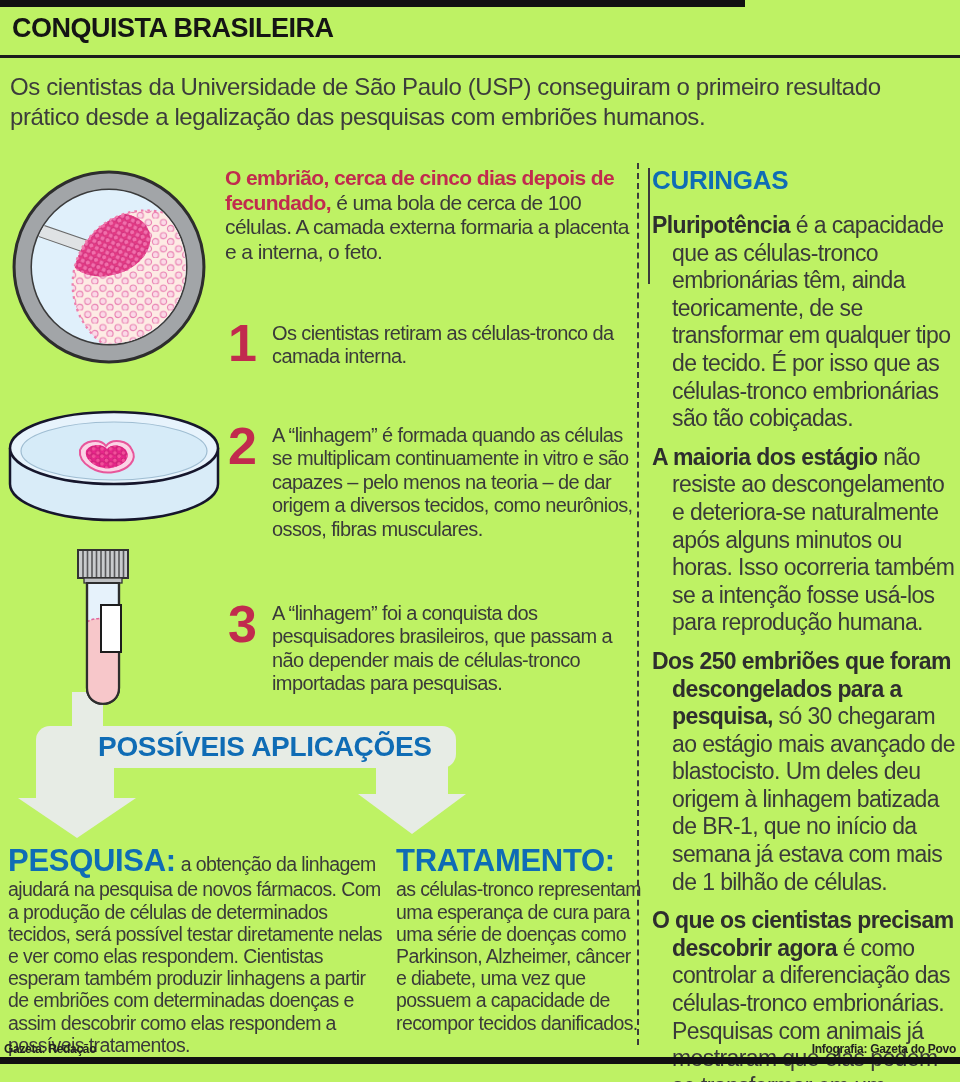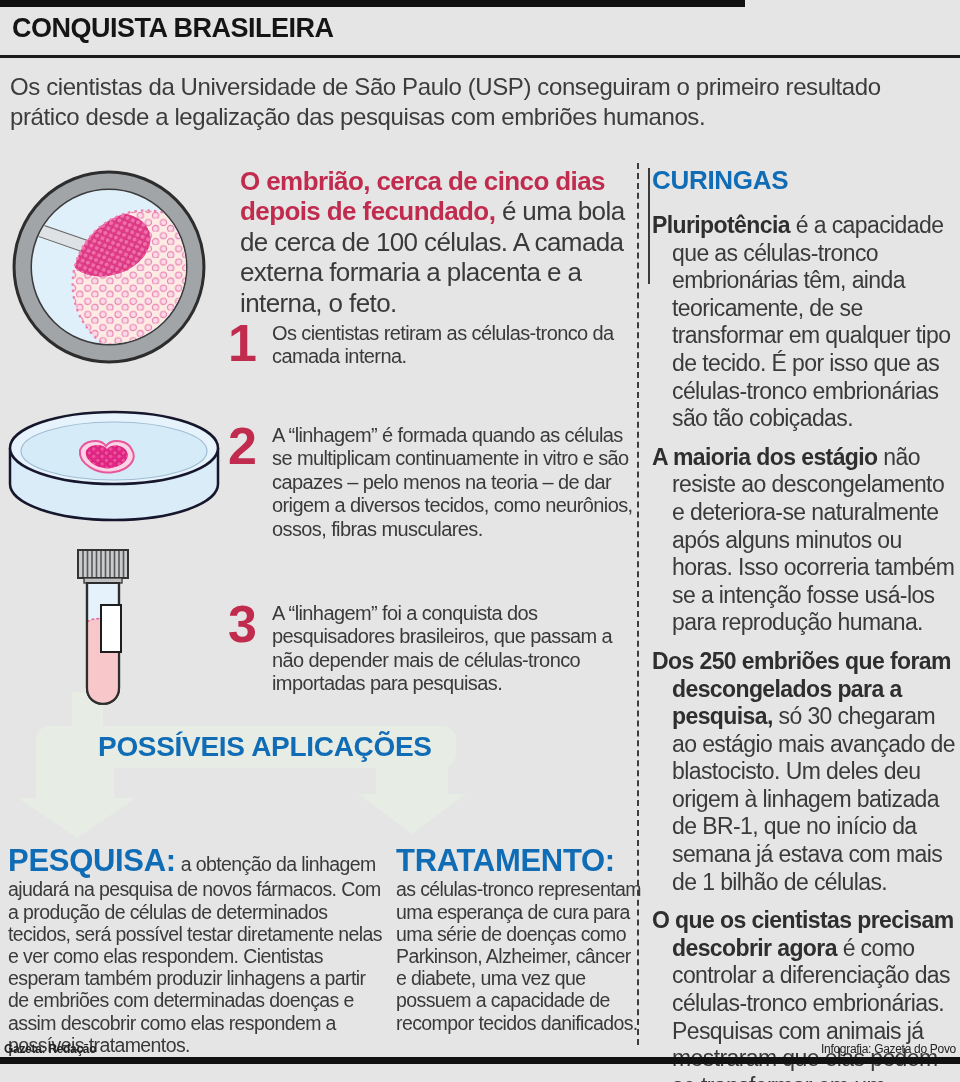--- a/index.html
+++ b/index.html
@@ -1,29 +1,29 @@
 <!DOCTYPE html>
 <html><head>
 <meta charset="utf-8">
 <style>
   * { margin:0; padding:0; box-sizing:border-box; }
   body { background:#fff; font-family:"Liberation Sans", sans-serif; }
-  #canvas { position:relative; width:960px; height:1082px; background:#e5e5e5; overflow:hidden; }
+  #canvas { position:relative; width:960px; height:1082px; background:#bef264; overflow:hidden; }
   .abs { position:absolute; }
 
   
   .topbar { left:0; top:0; width:745px; height:7px; background:#111; }
   .greenband { left:0; top:0; width:960px; height:55px; background:#e9efdc; z-index:-1; }
   .title { left:12px; top:13px; font-size:27px; font-weight:bold; letter-spacing:-0.5px; color:#151515; }
   .rule { left:0; top:55px; width:960px; height:3px; background:#1c1c1c; }
 
   .intro { left:10px; top:72px; width:930px; font-size:24px; line-height:1.25; letter-spacing:-0.4px; color:#3c3c3c; }
 
   
-  .embryo-par { left:240px; top:166px; width:415px; font-size:26px; line-height:1.17; letter-spacing:-0.6px; color:#3a3a3a; }
+  .embryo-par { left:225px; top:166px; width:415px; font-size:21px; line-height:1.17; letter-spacing:-0.6px; color:#3a3a3a; }
   .lead-red { color:#c12b4e; font-weight:bold; }
 
   .step-num { font-size:52px; font-weight:bold; color:#c12b4e; line-height:1; letter-spacing:-2px; }
   .step-text { width:368px; font-size:20px; line-height:1.17; letter-spacing:-0.6px; color:#3a3a3a; }
 
   .apps-title { left:98px; top:731px; font-size:28px; font-weight:bold; letter-spacing:-0.3px; color:#0f6cb5; }
 
   .col-par { font-size:19.5px; line-height:1.14; letter-spacing:-0.6px; color:#3a3a3a; }
   .col-label { color:#0f6cb5; font-weight:bold; font-size:31px; letter-spacing:-0.3px; }
 
@@ -32,21 +32,21 @@
   .sb-title { font-size:26px; font-weight:bold; color:#0f6cb5; letter-spacing:-0.3px; margin-bottom:16px; }
   .sb-item { padding-left:20px; text-indent:-20px; font-size:23px; line-height:1.2; letter-spacing:-0.6px; color:#3a3a3a; margin-bottom:11px; }
   .sb-item b { color:#2e2e2e; }
 
   
   .divider-dashed { left:637px; top:163px; height:882px; border-left:2px dashed #3c3c3c; }
   .divider-solid { left:648px; top:168px; height:116px; border-left:2px solid #3c3c3c; }
 
   
   .footer-left { left:4px; top:1042px; font-size:12px; font-weight:bold; color:#222; letter-spacing:-0.3px; }
-  .footer-right { right:4px; top:1042px; font-size:12px; font-weight:normal; color:#222; letter-spacing:-0.3px; }
+  .footer-right { right:4px; top:1042px; font-size:12px; font-weight:bold; color:#222; letter-spacing:-0.3px; }
   .bottombar { left:0; top:1057px; width:960px; height:7px; background:#111; }
 
   svg { display:block; }
 </style>
 </head>
 <body>
 
 <div id="canvas">
 
   <div class="abs greenband"></div>

